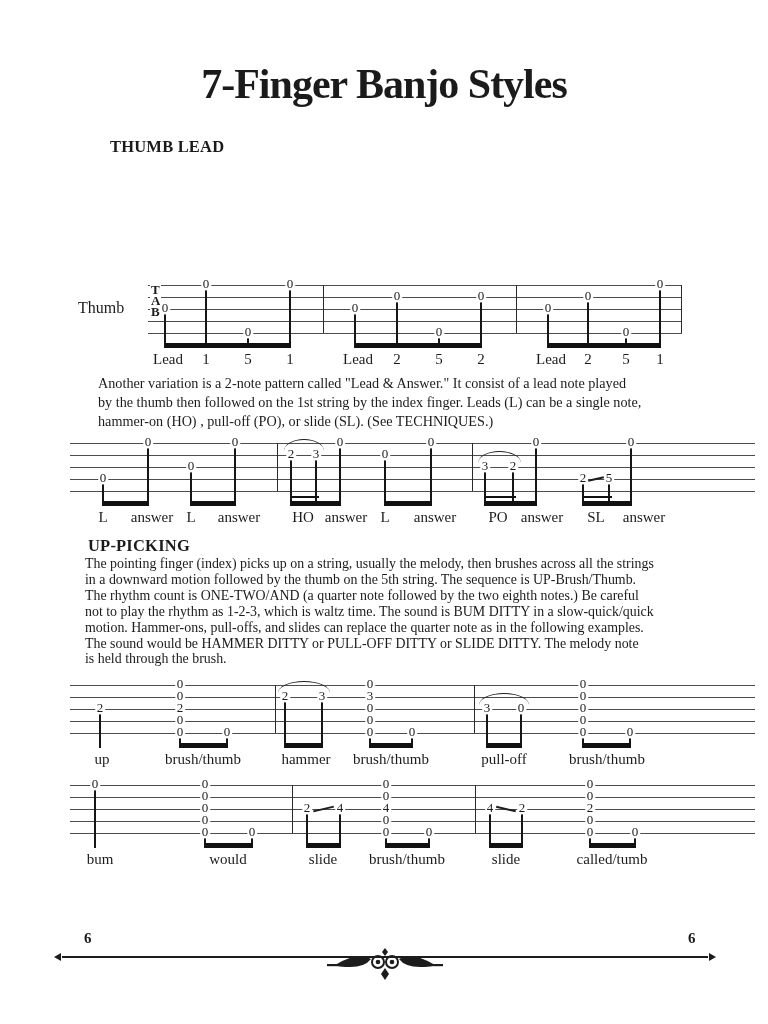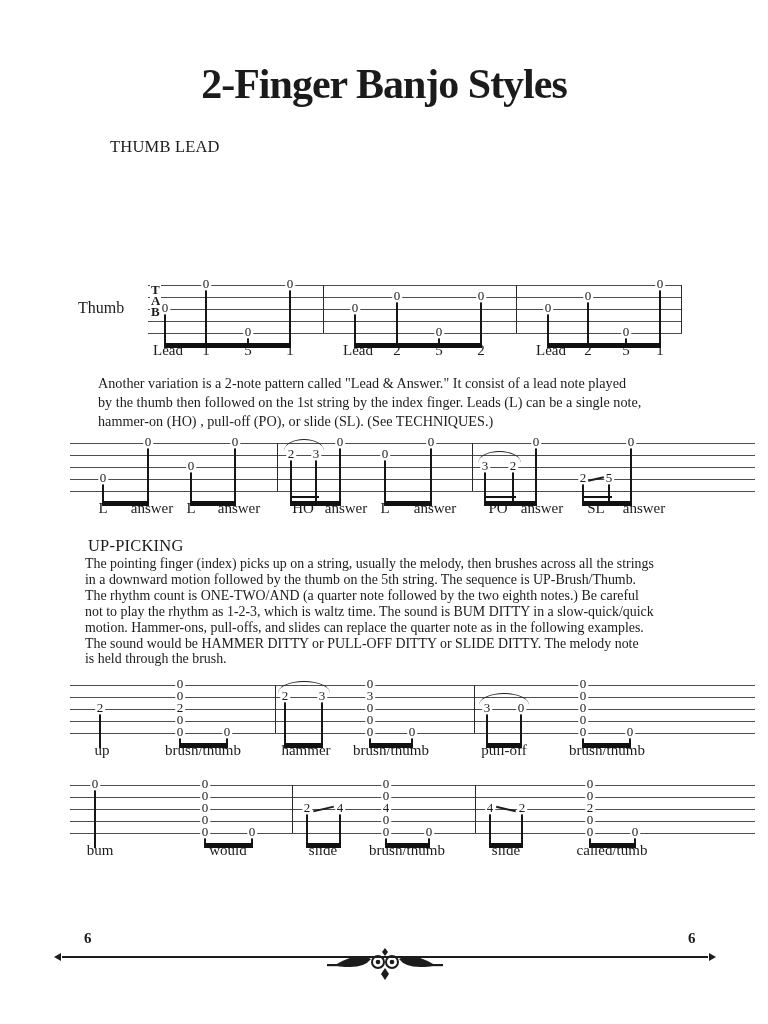--- a/index.html
+++ b/index.html
@@ -1,54 +1,54 @@
 <!DOCTYPE html>
 <html><head>
 <meta charset="utf-8">
 <style>
   html,body{margin:0;padding:0;background:#e8e8e8;}
   .page{position:relative;width:768px;height:1024px;background:#ffffff;margin:0 auto;
         font-family:"Liberation Serif", serif;color:#1b1b1b;overflow:hidden;}
   .page-title{position:absolute;top:60px;left:0;width:768px;text-align:center;
               font-size:42px;font-weight:bold;letter-spacing:-1px;margin:0;}
-  .sec-head{position:absolute;font-size:16.5px;font-weight:normal;letter-spacing:.2px;}
+  .sec-head{position:absolute;font-size:16.5px;font-weight:bold;letter-spacing:.2px;}
   .body-text{position:absolute;white-space:pre-line;}
   .p1{top:157px;left:92px;width:608px;font-size:15.5px;line-height:21px;}
   .centered-lines{top:213px;left:0;width:768px;text-align:center;font-size:15.5px;line-height:19.5px;}
   .p2{top:374px;left:98px;width:640px;font-size:14.2px;line-height:19px;}
   .p3{top:556px;left:85px;width:628px;font-size:13.9px;line-height:15.9px;}
   .staff{position:absolute;height:92px;}
   .staff-line{position:absolute;left:0;right:0;height:1px;background:#4d4d4d;z-index:1;}
   .barline{position:absolute;width:1px;height:48px;top:0;background:#2a2a2a;z-index:1;}
   .stem{position:absolute;width:1.4px;background:#161616;z-index:2;}
   .beam{position:absolute;height:4.6px;background:#111;top:58px;z-index:2;}
   .beam2{position:absolute;height:2.2px;background:#111;top:53px;z-index:2;}
   .fret{position:absolute;font-size:13px;line-height:12px;background:#fff;padding:0 1.5px;
         transform:translate(-50%,-55%);z-index:3;font-family:"Liberation Serif",serif;}
   .slur{position:absolute;height:11px;border-top:1.6px solid #1d1d1d;
         border-radius:50% 50% 0 0/100% 100% 0 0;z-index:3;}
   .slide-line{position:absolute;height:1.6px;background:#1d1d1d;z-index:3;}
-  .staff-label{position:absolute;top:57px;transform:translateX(-50%);font-size:15px;white-space:nowrap;}
+  .staff-label{position:absolute;top:66px;transform:translateX(-50%);font-size:15px;white-space:nowrap;}
   .staff-side-label{position:absolute;font-size:16px;}
   .tab-letter{position:absolute;font-size:13px;font-weight:bold;line-height:11px;z-index:3;background:#fff;padding:0 1px;}
   .footer-num{position:absolute;font-size:15px;font-weight:bold;}
   .footer-title{position:absolute;left:0;width:768px;text-align:center;font-size:11.5px;
                 letter-spacing:3.2px;word-spacing:7px;font-weight:bold;color:#1c1c1c;}
   .footer-rule{position:absolute;height:2.2px;background:#1c1c1c;}
   .rule-cap{position:absolute;width:0;height:0;border-style:solid;}
   .cap-left{border-width:4px 7px 4px 0;border-color:transparent #1c1c1c transparent transparent;}
   .cap-right{border-width:4px 0 4px 7px;border-color:transparent transparent transparent #1c1c1c;}
   .ornament{position:absolute;}
 </style>
 </head>
 <body>
 
 <div class="page">
 
-  <h1 class="page-title">2-Finger Banjo Styles</h1>
+  <h1 class="page-title">7-Finger Banjo Styles</h1>
 
   <div class="sec-head" style="top:137px;left:110px;">THUMB LEAD</div>
 
 
 
   <div class="staff" style="left: 148px; top: 285px; width: 534px;">
       <div class="staff-side-label" style="left: -70px; top: 14px;">Thumb</div>
       <div class="tab-letter" style="left: 2px; top: -1px;">T</div>
       <div class="tab-letter" style="left: 2px; top: 10px;">A</div>
       <div class="tab-letter" style="left: 2px; top: 21px;">B</div>

